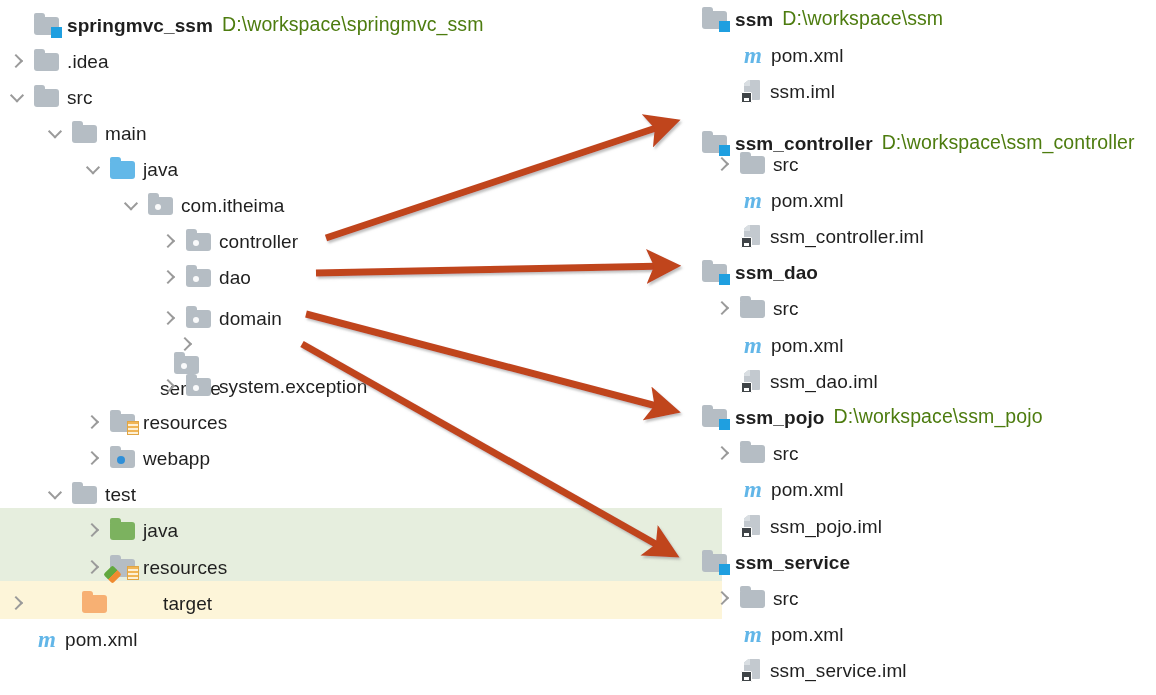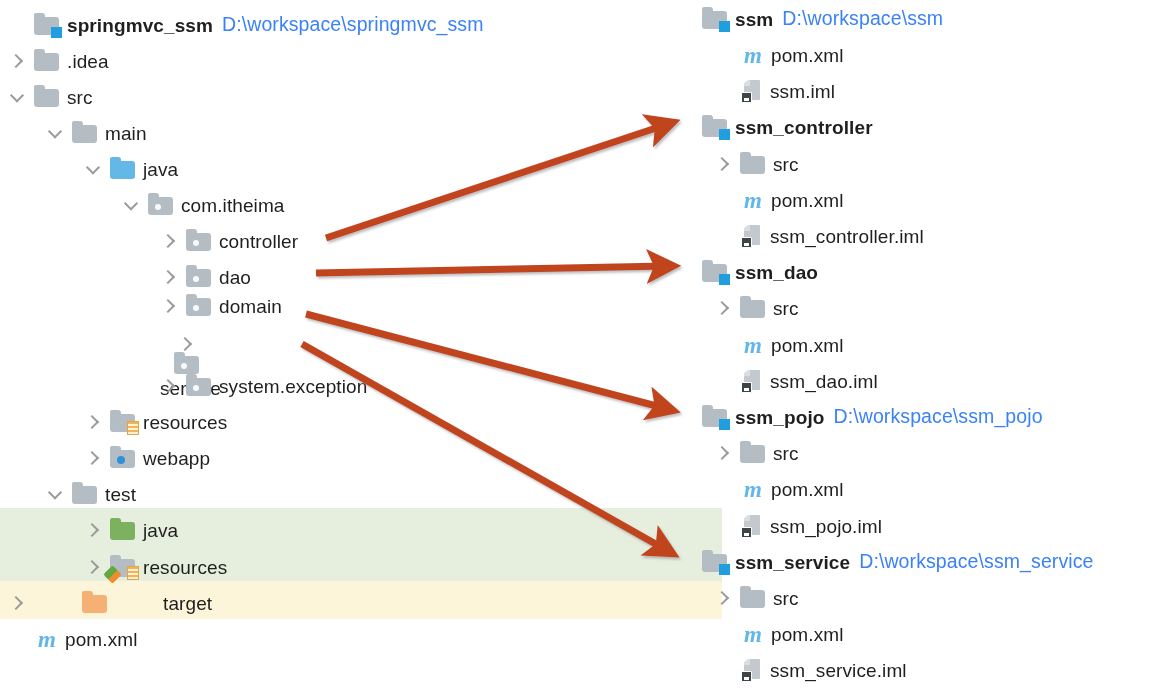--- a/index.html
+++ b/index.html
@@ -38,21 +38,21 @@
   .label {
     font-size: 19px;
     line-height: 1;
     color: #1f1f1f;
     letter-spacing: .1px;
   }
   .label.bold { font-weight: bold; }
   .path {
     font-size: 19.5px;
     line-height: 1;
-    color: #3b82f6;
+    color: #4d7c0f;
     margin-left: 9px;
     letter-spacing: .1px;
   }
 
   
   .chev {
     width: 18px; height: 18px;
     margin-right: 8px;
     flex: 0 0 18px;
     position: relative;
@@ -270,21 +270,21 @@
         </span>
         <span class="label">controller</span>
       </div>
       <div class="row" style="top: 262px; left: 160px;">
         <span class="chev right"></span>
         <span class="ico pkg">
           <span class="folder"></span>
         </span>
         <span class="label">dao</span>
       </div>
-      <div class="row" style="top: 291px; left: 160px;">
+      <div class="row" style="top: 303px; left: 160px;">
         <span class="chev right"></span>
         <span class="ico pkg">
           <span class="folder"></span>
         </span>
         <span class="label">domain</span>
       </div>
       <div class="row" style="top: 335px; left: 160px; flex-direction: column;">
         <span class="chev right"></span>
         <span class="ico pkg">
           <span class="folder"></span>
@@ -367,27 +367,28 @@
         <span class="label">pom.xml</span>
       </div>
       <div class="row" style="top: 76px; left: 714px;">
         <span class="chev blank"></span>
         <span class="iml">
           <span class="page"></span>
           <span class="chip"></span>
         </span>
         <span class="label">ssm.iml</span>
       </div>
-      <div class="row" style="top: 112px; left: 676px;">
+      <div class="row" style="top: 128px; left: 676px;">
         <span class="chev blank"></span>
         <span class="ico">
           <span class="folder"></span>
           <span class="badge-module"></span>
         </span>
         <span class="label bold">ssm_controller</span>
+        <span class="path">D:\workspace\ssm_controller</span>
       </div>
       <div class="row" style="top: 149px; left: 714px;">
         <span class="chev right"></span>
         <span class="ico">
           <span class="folder"></span>
         </span>
         <span class="label">src</span>
       </div>
       <div class="row" style="top: 185px; left: 714px;">
         <span class="chev blank"></span>
@@ -459,21 +460,20 @@
         </span>
         <span class="label">ssm_pojo.iml</span>
       </div>
       <div class="row" style="top: 547px; left: 676px;">
         <span class="chev blank"></span>
         <span class="ico">
           <span class="folder"></span>
           <span class="badge-module"></span>
         </span>
         <span class="label bold">ssm_service</span>
-        <span class="path">D:\workspace\ssm_service</span>
       </div>
       <div class="row" style="top: 583px; left: 714px;">
         <span class="chev right"></span>
         <span class="ico">
           <span class="folder"></span>
         </span>
         <span class="label">src</span>
       </div>
       <div class="row" style="top: 619px; left: 714px;">
         <span class="chev blank"></span>

